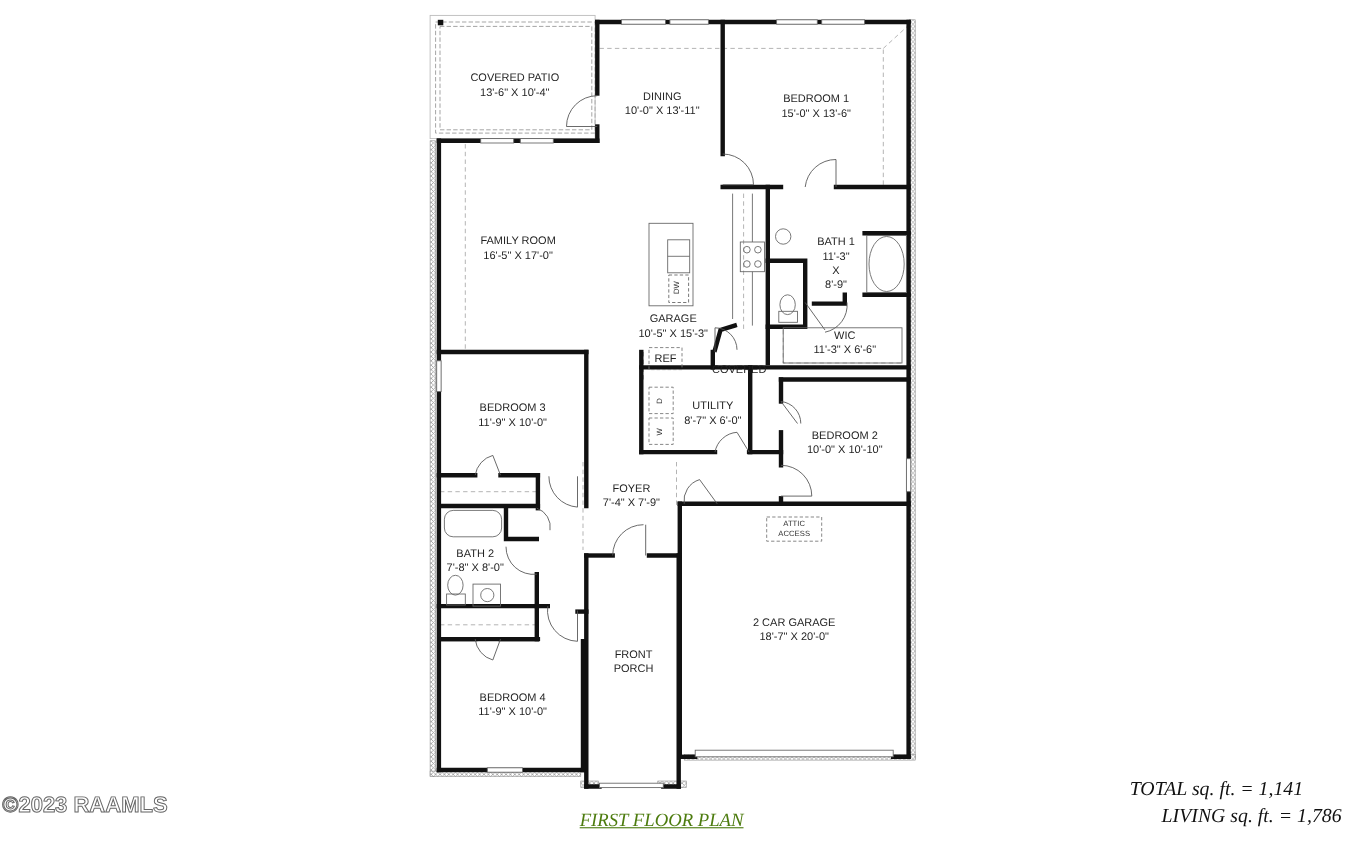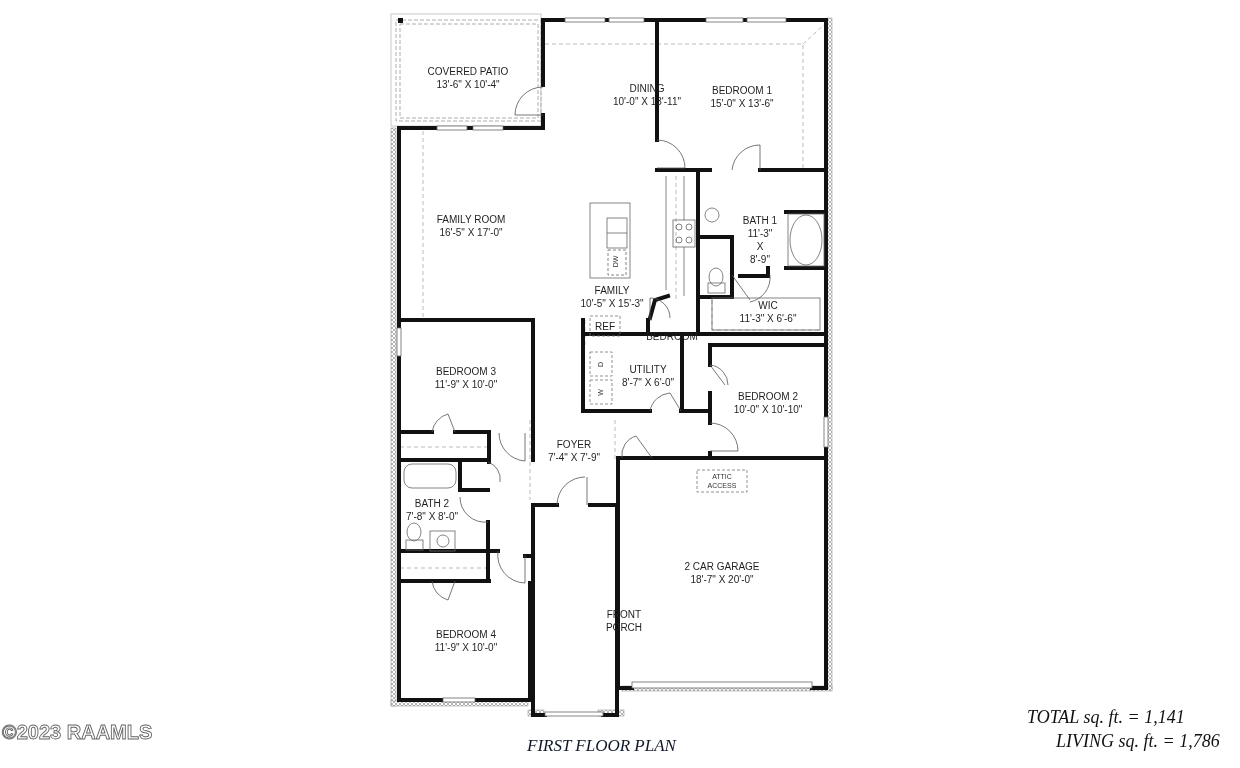--- a/index.html
+++ b/index.html
@@ -2,21 +2,21 @@
 <html><head>
 <meta charset="utf-8">
 <style>
   html, body { margin:0; padding:0; background:#ffffff; }
   body { width:1240px; height:768px; position:relative; overflow:hidden; font-family:"Liberation Sans", sans-serif; color:#1a1a1a; }
   #plan { position:absolute; left:0; top:0; width:1240px; height:768px; }
   .room-label { position:absolute; text-align:center; font-size:10px; line-height:13px; color:#1f1f1f; white-space:nowrap; transform:translateX(-50%); }
   .room-label .name, .room-label .dim { display:block; }
   .fixture-label { position:absolute; font-size:10px; color:#222; }
   .small-label { position:absolute; font-size:7px; line-height:9px; color:#333; text-align:center; }
-  .title { position:absolute; font-family:"Liberation Serif", serif; font-style:italic; font-size:17px; color:#0f172a; white-space:nowrap; }
+  .title { position:absolute; font-family:"Liberation Serif", serif; font-style:italic; font-size:17px; color:#4d7c0f; white-space:nowrap;text-decoration:underline; }
   .sqft { position:absolute; font-family:"Liberation Serif", serif; font-style:italic; font-size:18px; line-height:23px; color:#111; white-space:nowrap; }
   .watermark { position:absolute; left:2px; top:721px; font-family:"Liberation Sans", sans-serif; font-size:20px; font-weight:700; color:#fff; -webkit-text-stroke:0.9px #666; letter-spacing:0px; white-space:nowrap; }
 </style>
 </head>
 <body>
 
 <svg id="plan" viewBox="0 0 1240 768" xmlns="http://www.w3.org/2000/svg">
   <defs>
     <pattern id="brick" width="4" height="4" patternUnits="userSpaceOnUse">
       <rect width="4" height="4" fill="#fff"></rect>
@@ -206,48 +206,48 @@
     <rect x="590" y="352" width="22" height="24"></rect>
     <rect x="590" y="380" width="22" height="24"></rect>
     <rect x="697" y="470" width="50" height="22"></rect>
   </g>
 </svg>
 
 <div class="room-label" style="left:468px; top:65px;">
   <span class="name">COVERED PATIO</span>
   <span class="dim">13'-6" X 10'-4"</span>
 </div>
-<div class="room-label" style="left:602px; top:82px;margin-left:45px;">
+<div class="room-label" style="left:602px; top:82px;">
   <span class="name">DINING</span>
   <span class="dim">10'-0" X 13'-11"</span>
 </div>
 <div class="room-label" style="left:742px; top:84px;">
   <span class="name">BEDROOM 1</span>
   <span class="dim">15'-0" X 13'-6"</span>
 </div>
 <div class="room-label" style="left:471px; top:213px;">
   <span class="name">FAMILY ROOM</span>
   <span class="dim">16'-5" X 17'-0"</span>
 </div>
 <div class="room-label" style="left:760px; top:214px;">
   <span class="name">BATH 1</span>
   <span class="dim">11'-3"</span>
   <span class="dim">X</span>
   <span class="dim">8'-9"</span>
 </div>
 <div class="room-label" style="left:612px; top:284px;">
-  <span class="name">FAMILY</span>
+  <span class="name">GARAGE</span>
   <span class="dim">10'-5" X 15'-3"</span>
 </div>
 <div class="room-label" style="left:768px; top:299px;">
   <span class="name">WIC</span>
   <span class="dim">11'-3" X 6'-6"</span>
 </div>
 <div class="room-label" style="left:672px; top:330px;">
-  <span class="name">BEDROOM</span>
+  <span class="name">COVERED</span>
 </div>
 <div class="room-label" style="left:648px; top:363px;">
   <span class="name">UTILITY</span>
   <span class="dim">8'-7" X 6'-0"</span>
 </div>
 <div class="room-label" style="left:466px; top:365px;">
   <span class="name">BEDROOM 3</span>
   <span class="dim">11'-9" X 10'-0"</span>
 </div>
 <div class="room-label" style="left:768px; top:390px;">
@@ -259,21 +259,21 @@
   <span class="dim">7'-4" X 7'-9"</span>
 </div>
 <div class="room-label" style="left:432px; top:497px;">
   <span class="name">BATH 2</span>
   <span class="dim">7'-8" X 8'-0"</span>
 </div>
 <div class="room-label" style="left:722px; top:560px;text-align:center;">
   <span class="name">2 CAR GARAGE</span>
   <span class="dim">18'-7" X 20'-0"</span>
 </div>
-<div class="room-label" style="left:576px; top:608px;margin-left:48px;">
+<div class="room-label" style="left:576px; top:589px;">
   <span class="name">FRONT</span>
   <span class="name">PORCH</span>
 </div>
 <div class="room-label" style="left:466px; top:628px;">
   <span class="name">BEDROOM 4</span>
   <span class="dim">11'-9" X 10'-0"</span>
 </div>
 
 <div class="fixture-label" style="left:595px; top:321px;">REF</div>
 <div class="small-label" style="left:610px; top:257px; transform:rotate(-90deg);">DW</div>

